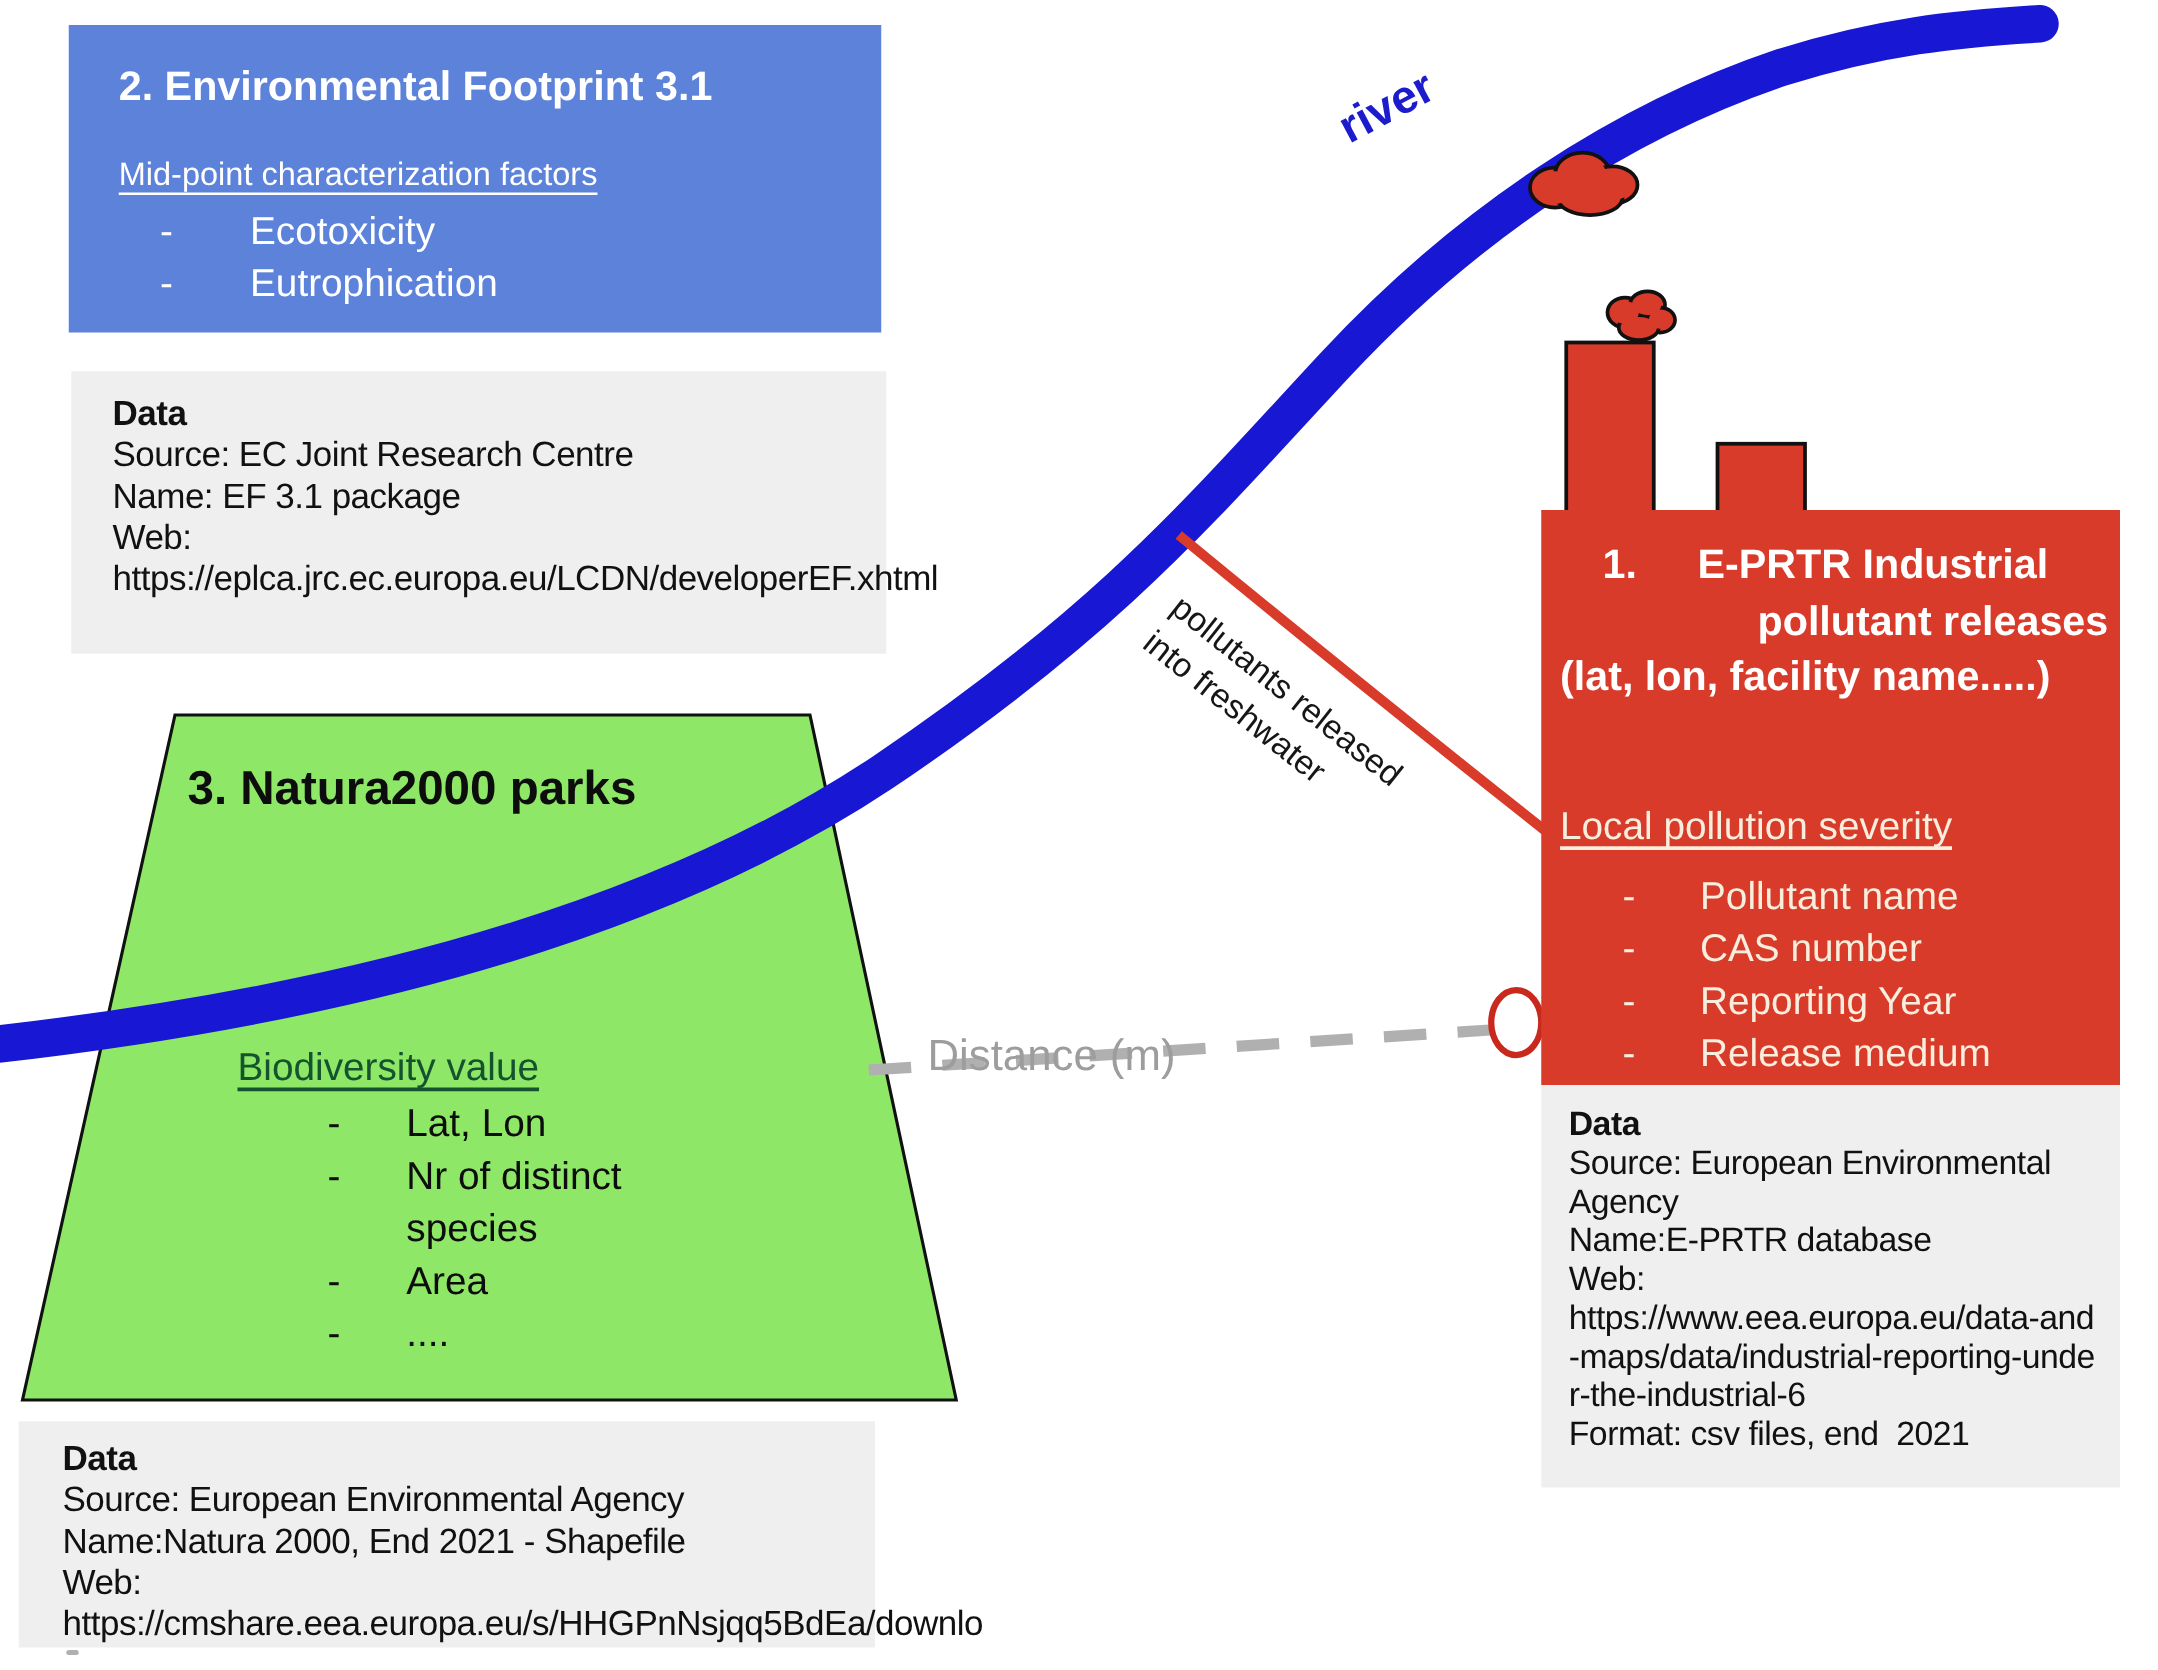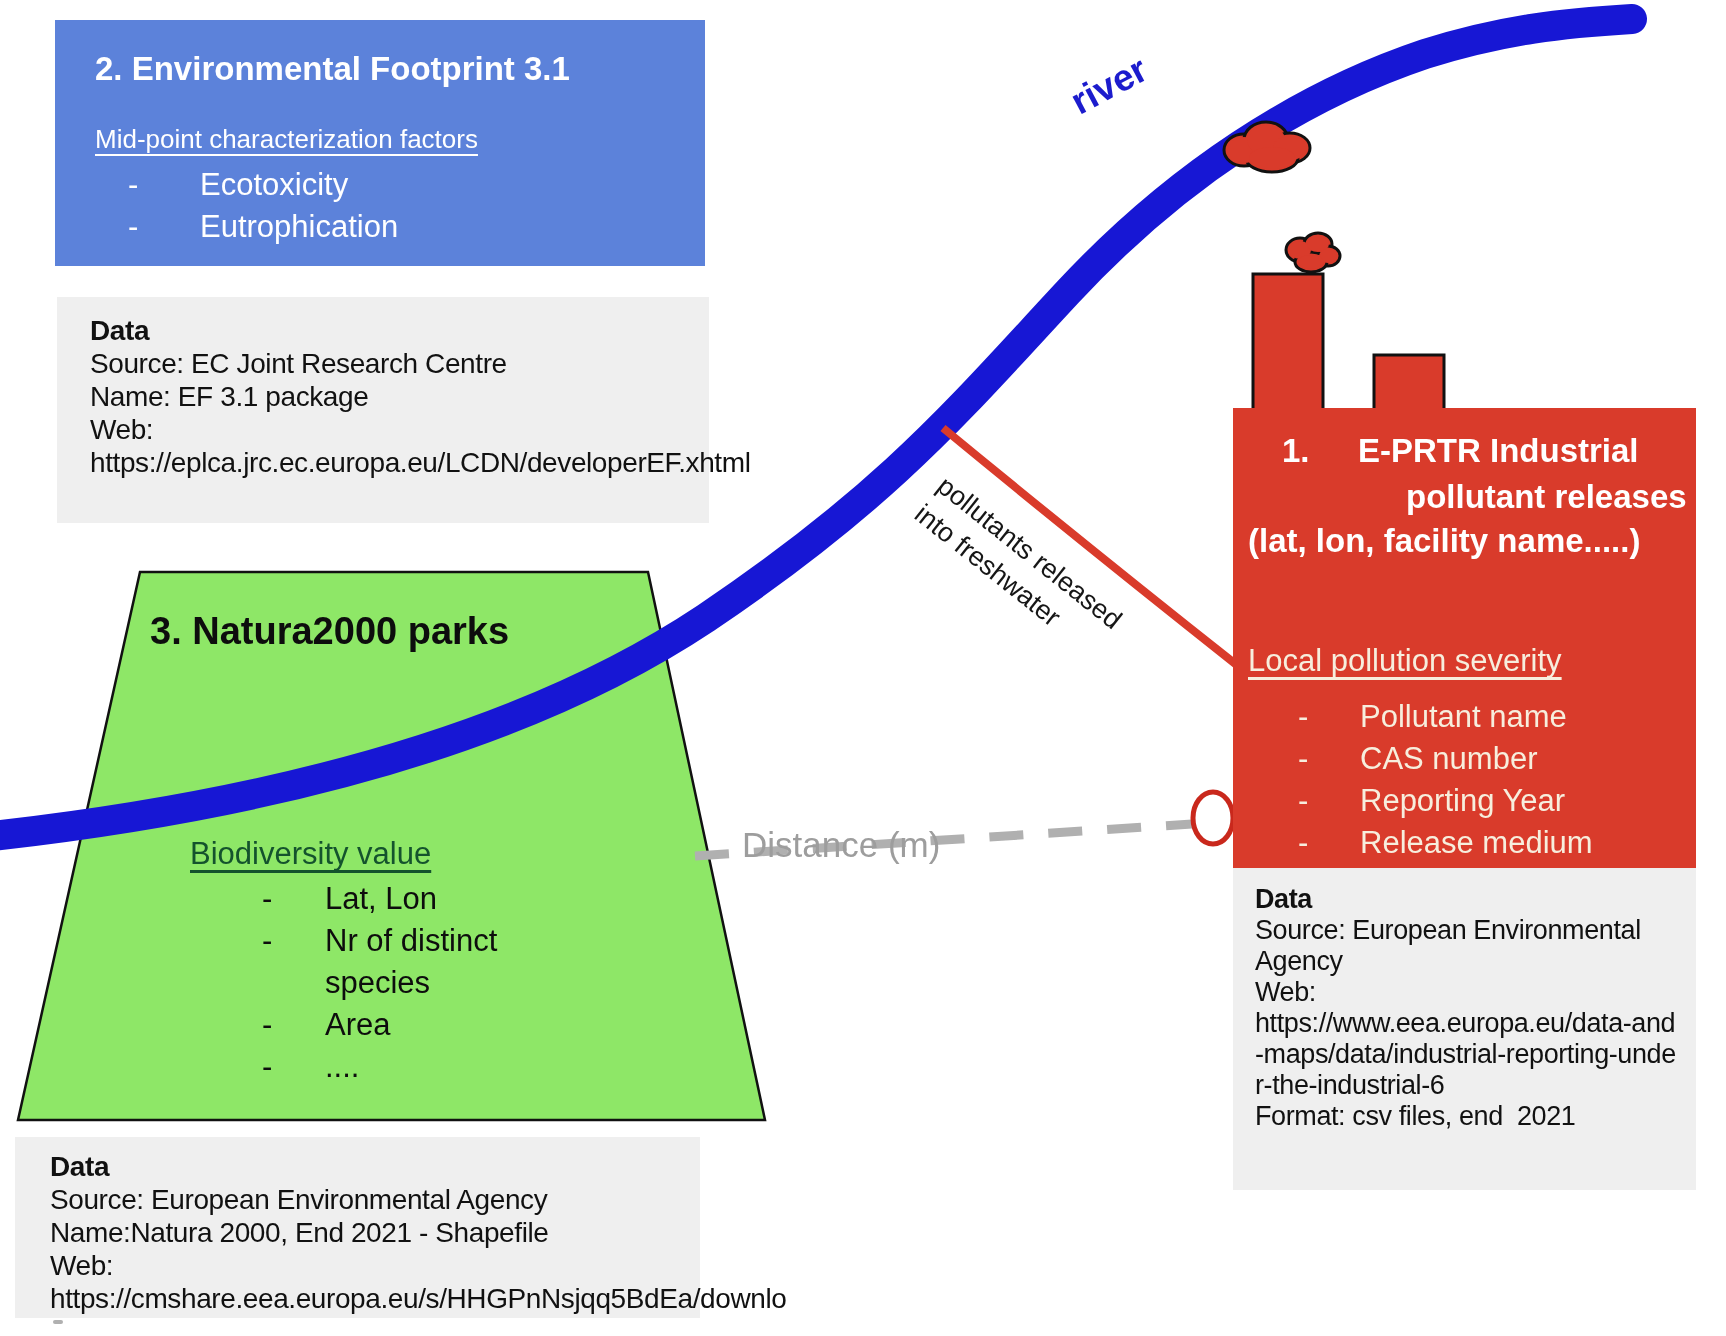--- a/index.html
+++ b/index.html
@@ -194,20 +194,21 @@
       <span class="b-text">Release medium</span>
     </div>
   </div>
 
 <div class="panel gray eprtr-data"></div>
 <div class="abs databox eprtr-data-text">
   <div class="t-line databox-title">Data</div>
   <div>
       <div class="t-line">Source: European Environmental</div>
       <div class="t-line">Agency</div>
+      <div class="t-line">Name:E-PRTR database</div>
       <div class="t-line">Web:</div>
       <div class="t-line">https://www.eea.europa.eu/data-and</div>
       <div class="t-line">-maps/data/industrial-reporting-unde</div>
       <div class="t-line">r-the-industrial-6</div>
       <div class="t-line">Format: csv files, end  2021</div>
     </div>
 </div>
 
 <div class="abs river-label">river</div>
 <div class="abs distance-label">Distance (m)</div>

